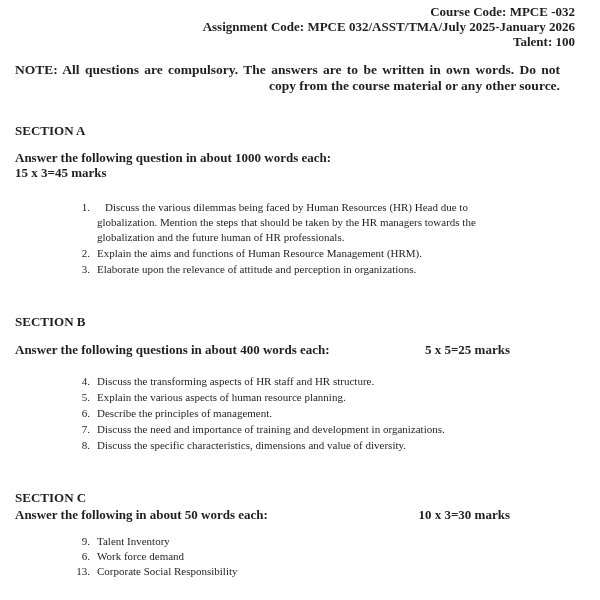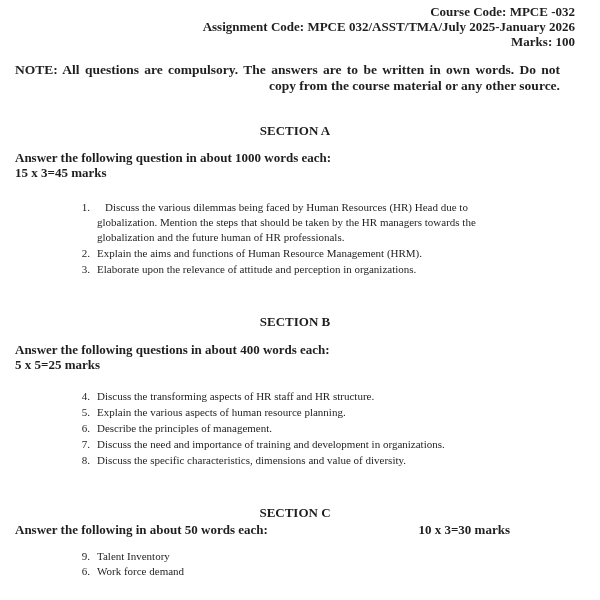--- a/index.html
+++ b/index.html
@@ -14,30 +14,30 @@
     padding: 4px 25px 0 15px;
     overflow: hidden;
   }
   
   .doc-header { text-align: right; font-weight: bold; font-size: 13px; line-height: 15px; }
   
   .note { margin-top: 13px; margin-right: 15px; font-weight: bold; font-size: 13.5px; line-height: 15.5px; }
   .note-l1 { text-align: justify; text-align-last: justify; }
   .note-l2 { text-align: right; }
   
-  .sec-title { margin: 0; font-size: 13px; font-weight: bold; text-align: center; line-height: 15px; }
+  .sec-title { margin: 0; font-size: 13px; font-weight: bold; text-align: left; line-height: 15px; }
   .sec-a { margin-top: 30px; }
   .sec-b { margin-top: 37px; }
   .sec-c { margin-top: 37px; }
   .answer-line {
     display: flex; justify-content: space-between; align-items: baseline;
     font-weight: bold; font-size: 13px; line-height: 15px;
   }
   .sec-a .answer-line { margin-top: 12px; flex-direction: column; }
-  .sec-b .answer-line { margin-top: 13px; flex-direction: column; }
+  .sec-b .answer-line { margin-top: 13px; }
   .sec-c .answer-line { margin-top: 2px; }
   .marks { margin-right: 65px; white-space: nowrap; }
   
   .q-list { margin-left: 45px; font-size: 11px; line-height: 15px; }
   .sec-a .q-list { margin-top: 20px; }
   .sec-b .q-list { margin-top: 17px; }
   .sec-c .q-list { margin-top: 12px; }
   .q-row { display: flex; align-items: flex-start; }
   .sec-a .q-row, .sec-b .q-row { margin-bottom: 1px; }
   .q-num { flex: none; width: 30px; text-align: right; }
@@ -45,21 +45,21 @@
   .sec-a .q-row:first-child .q-text { text-indent: 8px; }
 </style>
 </head>
 <body>
 
 <div class="page">
 
   <header class="doc-header">
     <div>Course Code: MPCE -032</div>
     <div>Assignment Code: MPCE 032/ASST/TMA/July 2025-January 2026</div>
-    <div>Marks: 100</div>
+    <div>Talent: 100</div>
   </header>
 
   <div class="note">
     <div class="note-l1">NOTE: All questions are compulsory. The answers are to be written in own words. Do not</div>
     <div class="note-l2">copy from the course material or any other source.</div>
   </div>
 
   <section class="sec sec-a">
     <h2 class="sec-title">SECTION A</h2>
     <div class="answer-line">

